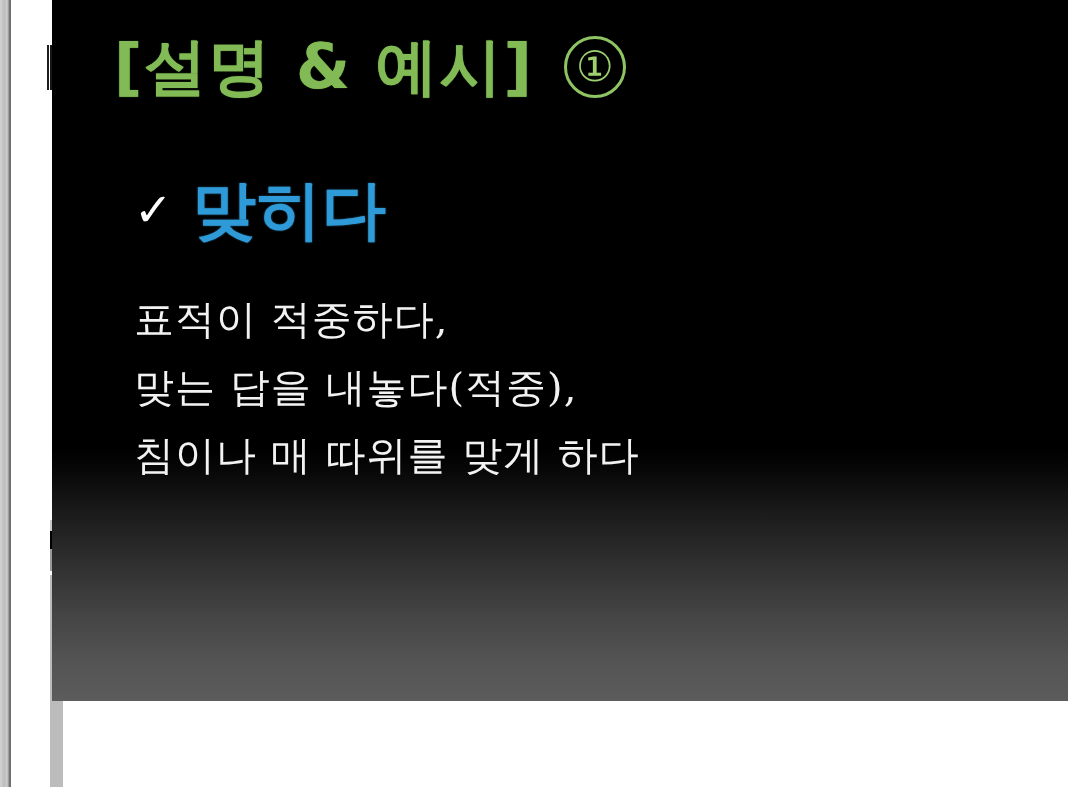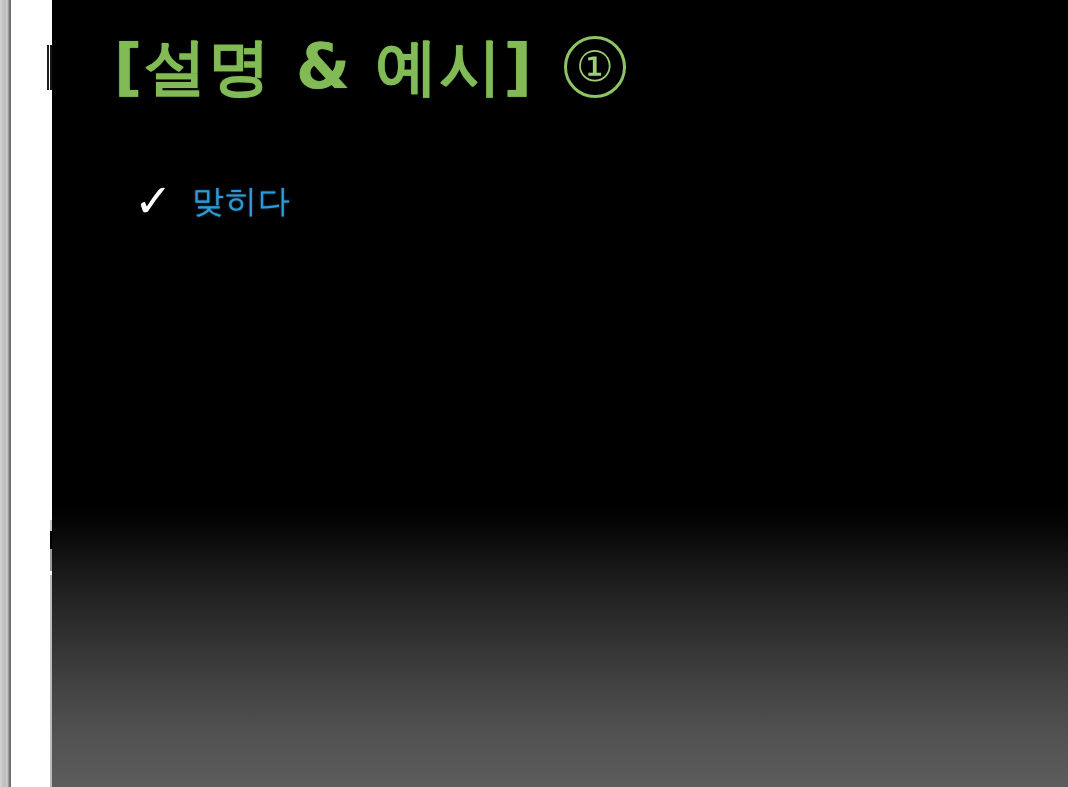--- a/index.html
+++ b/index.html
@@ -84,21 +84,21 @@
     height: 214px;
     background: #bcbcbc;
     border-top: 2px solid #ffffff;
     box-sizing: border-box;
   }
 
   
   .slide {
     position: absolute;
     left: 52px; top: 0;
-    width: 1016px; height: 787px;
+    width: 1016px; height: 701px;
     background: linear-gradient(to bottom,
         #000000 0%,
         #000000 64%,
         #070707 67%,
         #141414 71%,
         #232323 76%,
         #343434 82%,
         #454545 88%,
         #535353 94%,
         #5c5c5c 100%);
@@ -152,22 +152,22 @@
     color: #ffffff;
     font-size: 46px;
     line-height: 1;
     font-family: "DejaVu Sans", sans-serif;
     font-weight: bold;
     width: 58px;
   }
   .sub-heading-text {
     color: #2e9ad8;
     font-family: "DejaVu Sans", sans-serif;
-    font-size: 32px;
-    font-weight: normal;
+    font-size: 64px;
+    font-weight: bold;
     line-height: 1;
     letter-spacing: 1px;
     text-shadow: 0 0 2px rgba(70,170,225,0.6);
   }
 
   
   .definition-block {
     position: absolute;
     left: 82px;
     top: 285px;
@@ -220,16 +220,21 @@
     <div class="slide-title">
       <span class="title-text">[설명 &amp; 예시]</span>
       <span class="title-badge">①</span>
     </div>
 
     <div class="sub-heading">
       <span class="check-mark">✓</span>
       <span class="sub-heading-text">맞히다</span>
     </div>
 
+    <div class="definition-block">
+      <div class="definition-line">표적이 적중하다,</div>
+      <div class="definition-line">맞는 답을 내놓다(적중),</div>
+      <div class="definition-line">침이나 매 따위를 맞게 하다</div>
+    </div>
 
 
   </div>
 </div>
 
 </body></html>

